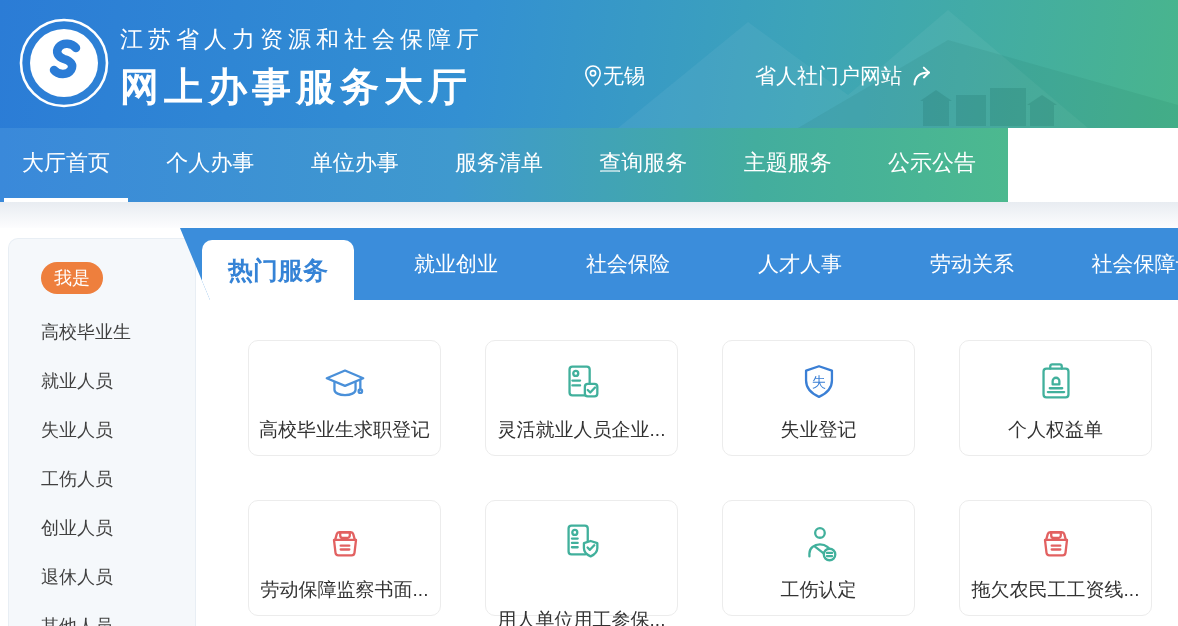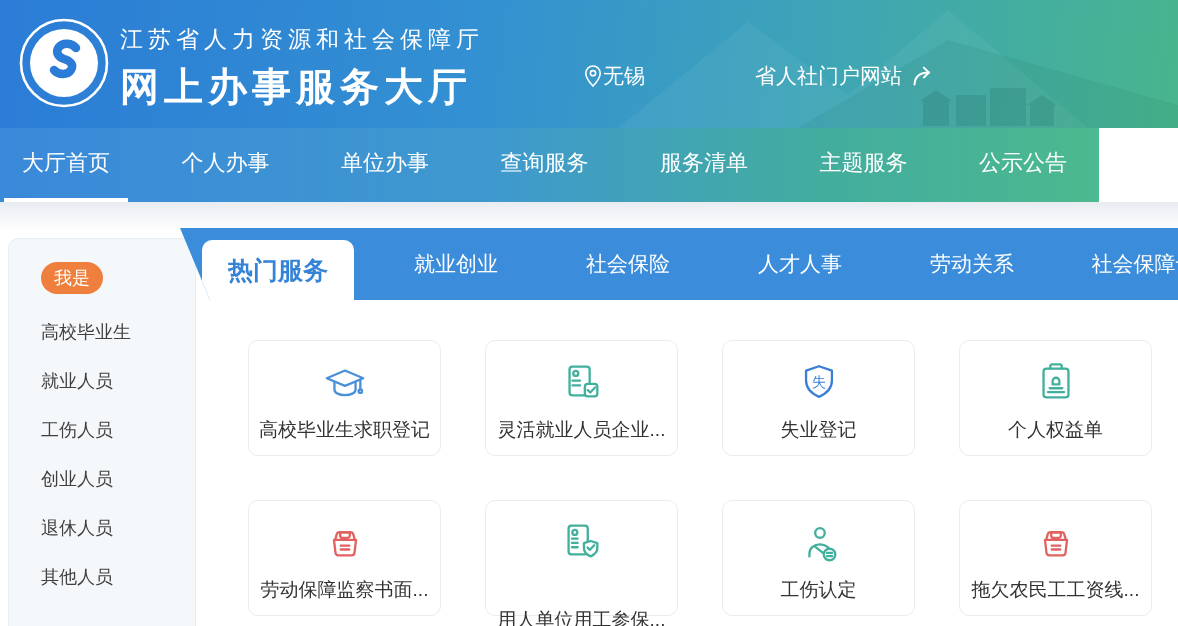--- a/index.html
+++ b/index.html
@@ -23,21 +23,21 @@
   .location{
     position:absolute;left:583px;top:60px;height:32px;
     display:flex;align-items:center;color:#fff;font-size:21px;cursor:pointer;
   }
   .portal{
     position:absolute;left:755px;top:60px;height:32px;
     display:flex;align-items:center;gap:9px;color:#fff;font-size:21px;cursor:pointer;
   }
   
   .nav{
-    position:absolute;top:128px;left:0;width:1099px;height:74px;
+    position:absolute;top:128px;left:0;width:1008px;height:74px;
     background:linear-gradient(90deg,#3a89da 0%,#3f99ce 45%,#43ad9e 75%,#4cb98f 100%);
     display:flex;justify-content:space-between;align-items:stretch;
     padding:0 14px 0 4px;box-sizing:border-box;
   }
   .nav-item{
     display:flex;align-items:center;padding:0 18px;
     color:#fff;font-size:22px;cursor:pointer;
     border-bottom:4px solid transparent;box-sizing:border-box;white-space:nowrap;
   }
   .nav-item.active{border-bottom-color:#ffffff;}
@@ -134,24 +134,24 @@
   <div class="nav-item active">
       <span>大厅首页</span>
     </div>
     <div class="nav-item">
       <span>个人办事</span>
     </div>
     <div class="nav-item">
       <span>单位办事</span>
     </div>
     <div class="nav-item">
+      <span>服务清单</span>
+    </div>
+    <div class="nav-item">
       <span>查询服务</span>
-    </div>
-    <div class="nav-item">
-      <span>服务清单</span>
     </div>
     <div class="nav-item">
       <span>主题服务</span>
     </div>
     <div class="nav-item">
       <span>公示公告</span>
     </div>
 </div>
 
 <div class="band"></div>
@@ -161,20 +161,23 @@
   <div class="sidebar">
     <span class="sidebar-badge">我是</span>
     <ul class="sidebar-list">
       <li class="sidebar-item">
           <span>高校毕业生</span>
         </li>
         <li class="sidebar-item">
           <span>就业人员</span>
         </li>
         <li class="sidebar-item">
+          <span>失业人员</span>
+        </li>
+        <li class="sidebar-item">
           <span>工伤人员</span>
         </li>
         <li class="sidebar-item">
           <span>创业人员</span>
         </li>
         <li class="sidebar-item">
           <span>退休人员</span>
         </li>
         <li class="sidebar-item">
           <span>其他人员</span>

